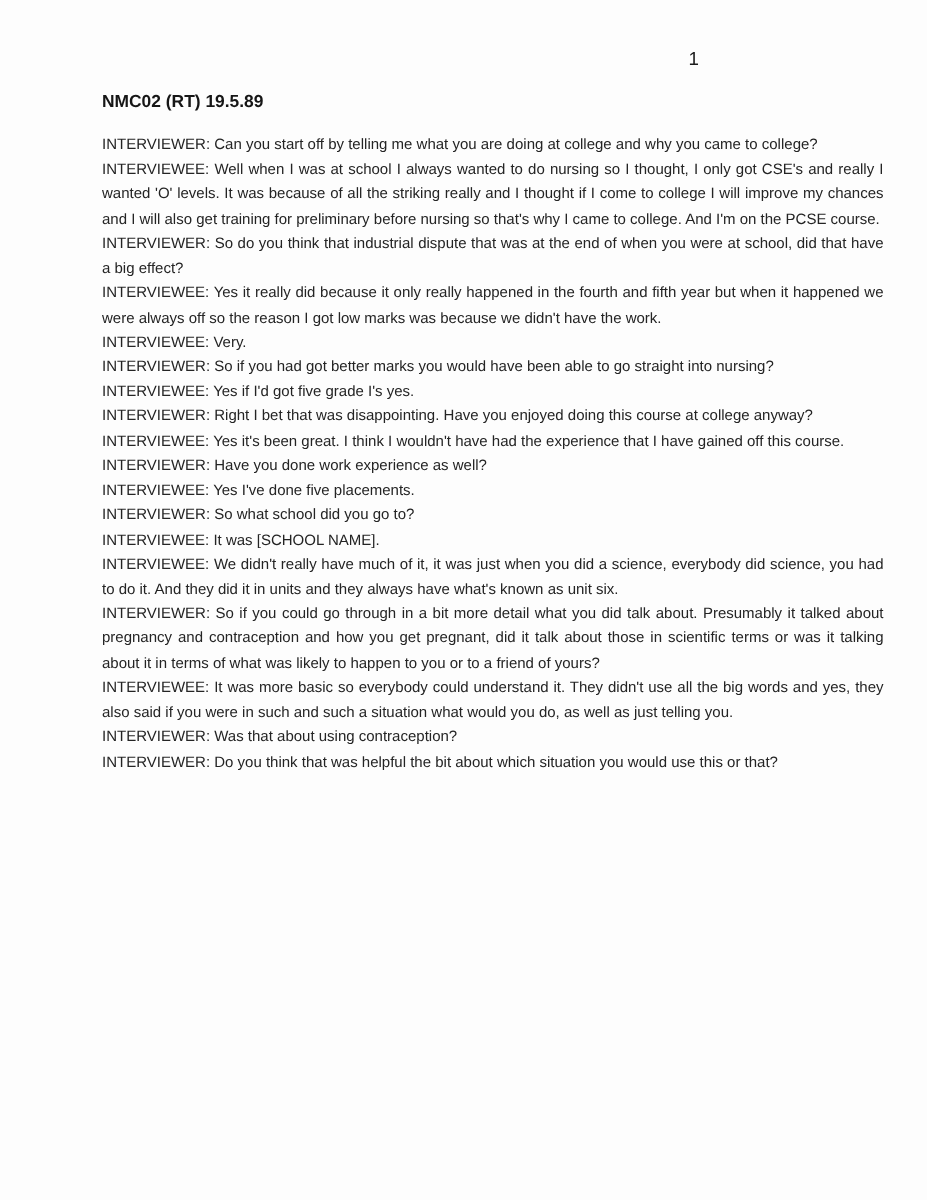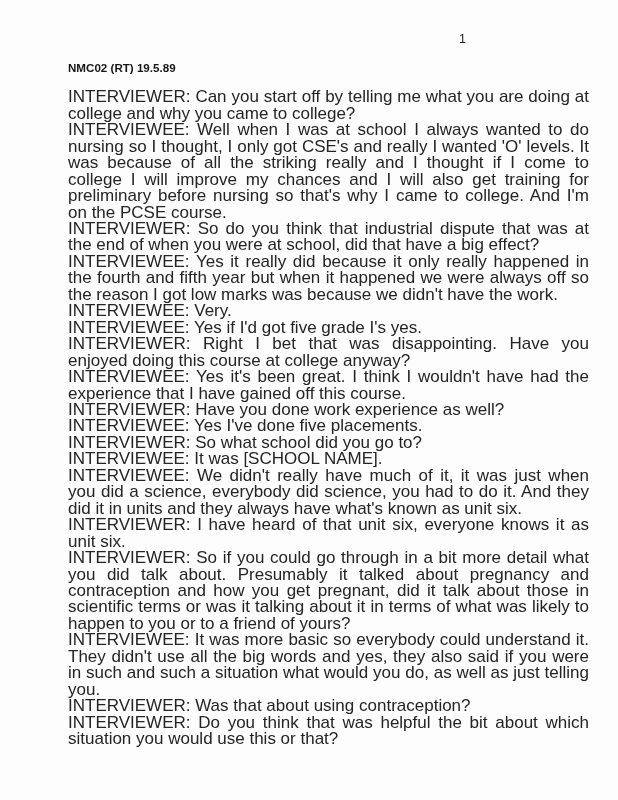--- a/index.html
+++ b/index.html
@@ -32,48 +32,48 @@
   }
   .doc-title {
     font-size: 11.6px;
     font-weight: bold;
     margin: 0 0 13px 0;
     line-height: 16.4px;
     color: #161616;
   }
   .turn {
     margin: 0;
-    font-size: 17px;
+    font-size: 10px;
     line-height: 16.45px;
     text-align: justify;
     text-justify: inter-word;
     color: #242424;
   }
 </style>
 </head>
 <body>
 
 <div class="page">
   <div class="page-number">1</div>
   <div class="content">
     <h1 class="doc-title">NMC02 (RT) 19.5.89</h1>
     <div id="transcript">
         <p class="turn"><span>INTERVIEWER: </span>Can you start off by telling me what you are doing at college and why you came to college?</p>
         <p class="turn"><span>INTERVIEWEE: </span>Well when I was at school I always wanted to do nursing so I thought, I only got CSE's and really I wanted 'O' levels. It was because of all the striking really and I thought if I come to college I will improve my chances and I will also get training for preliminary before nursing so that's why I came to college. And I'm on the PCSE course.</p>
         <p class="turn"><span>INTERVIEWER: </span>So do you think that industrial dispute that was at the end of when you were at school, did that have a big effect?</p>
         <p class="turn"><span>INTERVIEWEE: </span>Yes it really did because it only really happened in the fourth and fifth year but when it happened we were always off so the reason I got low marks was because we didn't have the work.</p>
         <p class="turn"><span>INTERVIEWEE: </span>Very.</p>
+        <p class="turn"><span>INTERVIEWER: </span>So if you had got better marks you would have been able to go straight into nursing?</p>
         <p class="turn"><span>INTERVIEWEE: </span>Yes if I'd got five grade I's yes.</p>
         <p class="turn"><span>INTERVIEWER: </span>Right I bet that was disappointing. Have you enjoyed doing this course at college anyway?</p>
         <p class="turn"><span>INTERVIEWEE: </span>Yes it's been great. I think I wouldn't have had the experience that I have gained off this course.</p>
         <p class="turn"><span>INTERVIEWER: </span>Have you done work experience as well?</p>
         <p class="turn"><span>INTERVIEWEE: </span>Yes I've done five placements.</p>
         <p class="turn"><span>INTERVIEWER: </span>So what school did you go to?</p>
         <p class="turn"><span>INTERVIEWEE: </span>It was [SCHOOL NAME].</p>
         <p class="turn"><span>INTERVIEWEE: </span>We didn't really have much of it, it was just when you did a science, everybody did science, you had to do it. And they did it in units and they always have what's known as unit six.</p>
-        <p class="turn"><span>INTERVIEWER: </span>I have heard of that unit six, everyone knows it as unit six.</p>
         <p class="turn"><span>INTERVIEWER: </span>So if you could go through in a bit more detail what you did talk about. Presumably it talked about pregnancy and contraception and how you get pregnant, did it talk about those in scientific terms or was it talking about it in terms of what was likely to happen to you or to a friend of yours?</p>
         <p class="turn"><span>INTERVIEWEE: </span>It was more basic so everybody could understand it. They didn't use all the big words and yes, they also said if you were in such and such a situation what would you do, as well as just telling you.</p>
         <p class="turn"><span>INTERVIEWER: </span>Was that about using contraception?</p>
         <p class="turn"><span>INTERVIEWER: </span>Do you think that was helpful the bit about which situation you would use this or that?</p>
       </div>
   </div>
 </div>
 
 </body></html>

